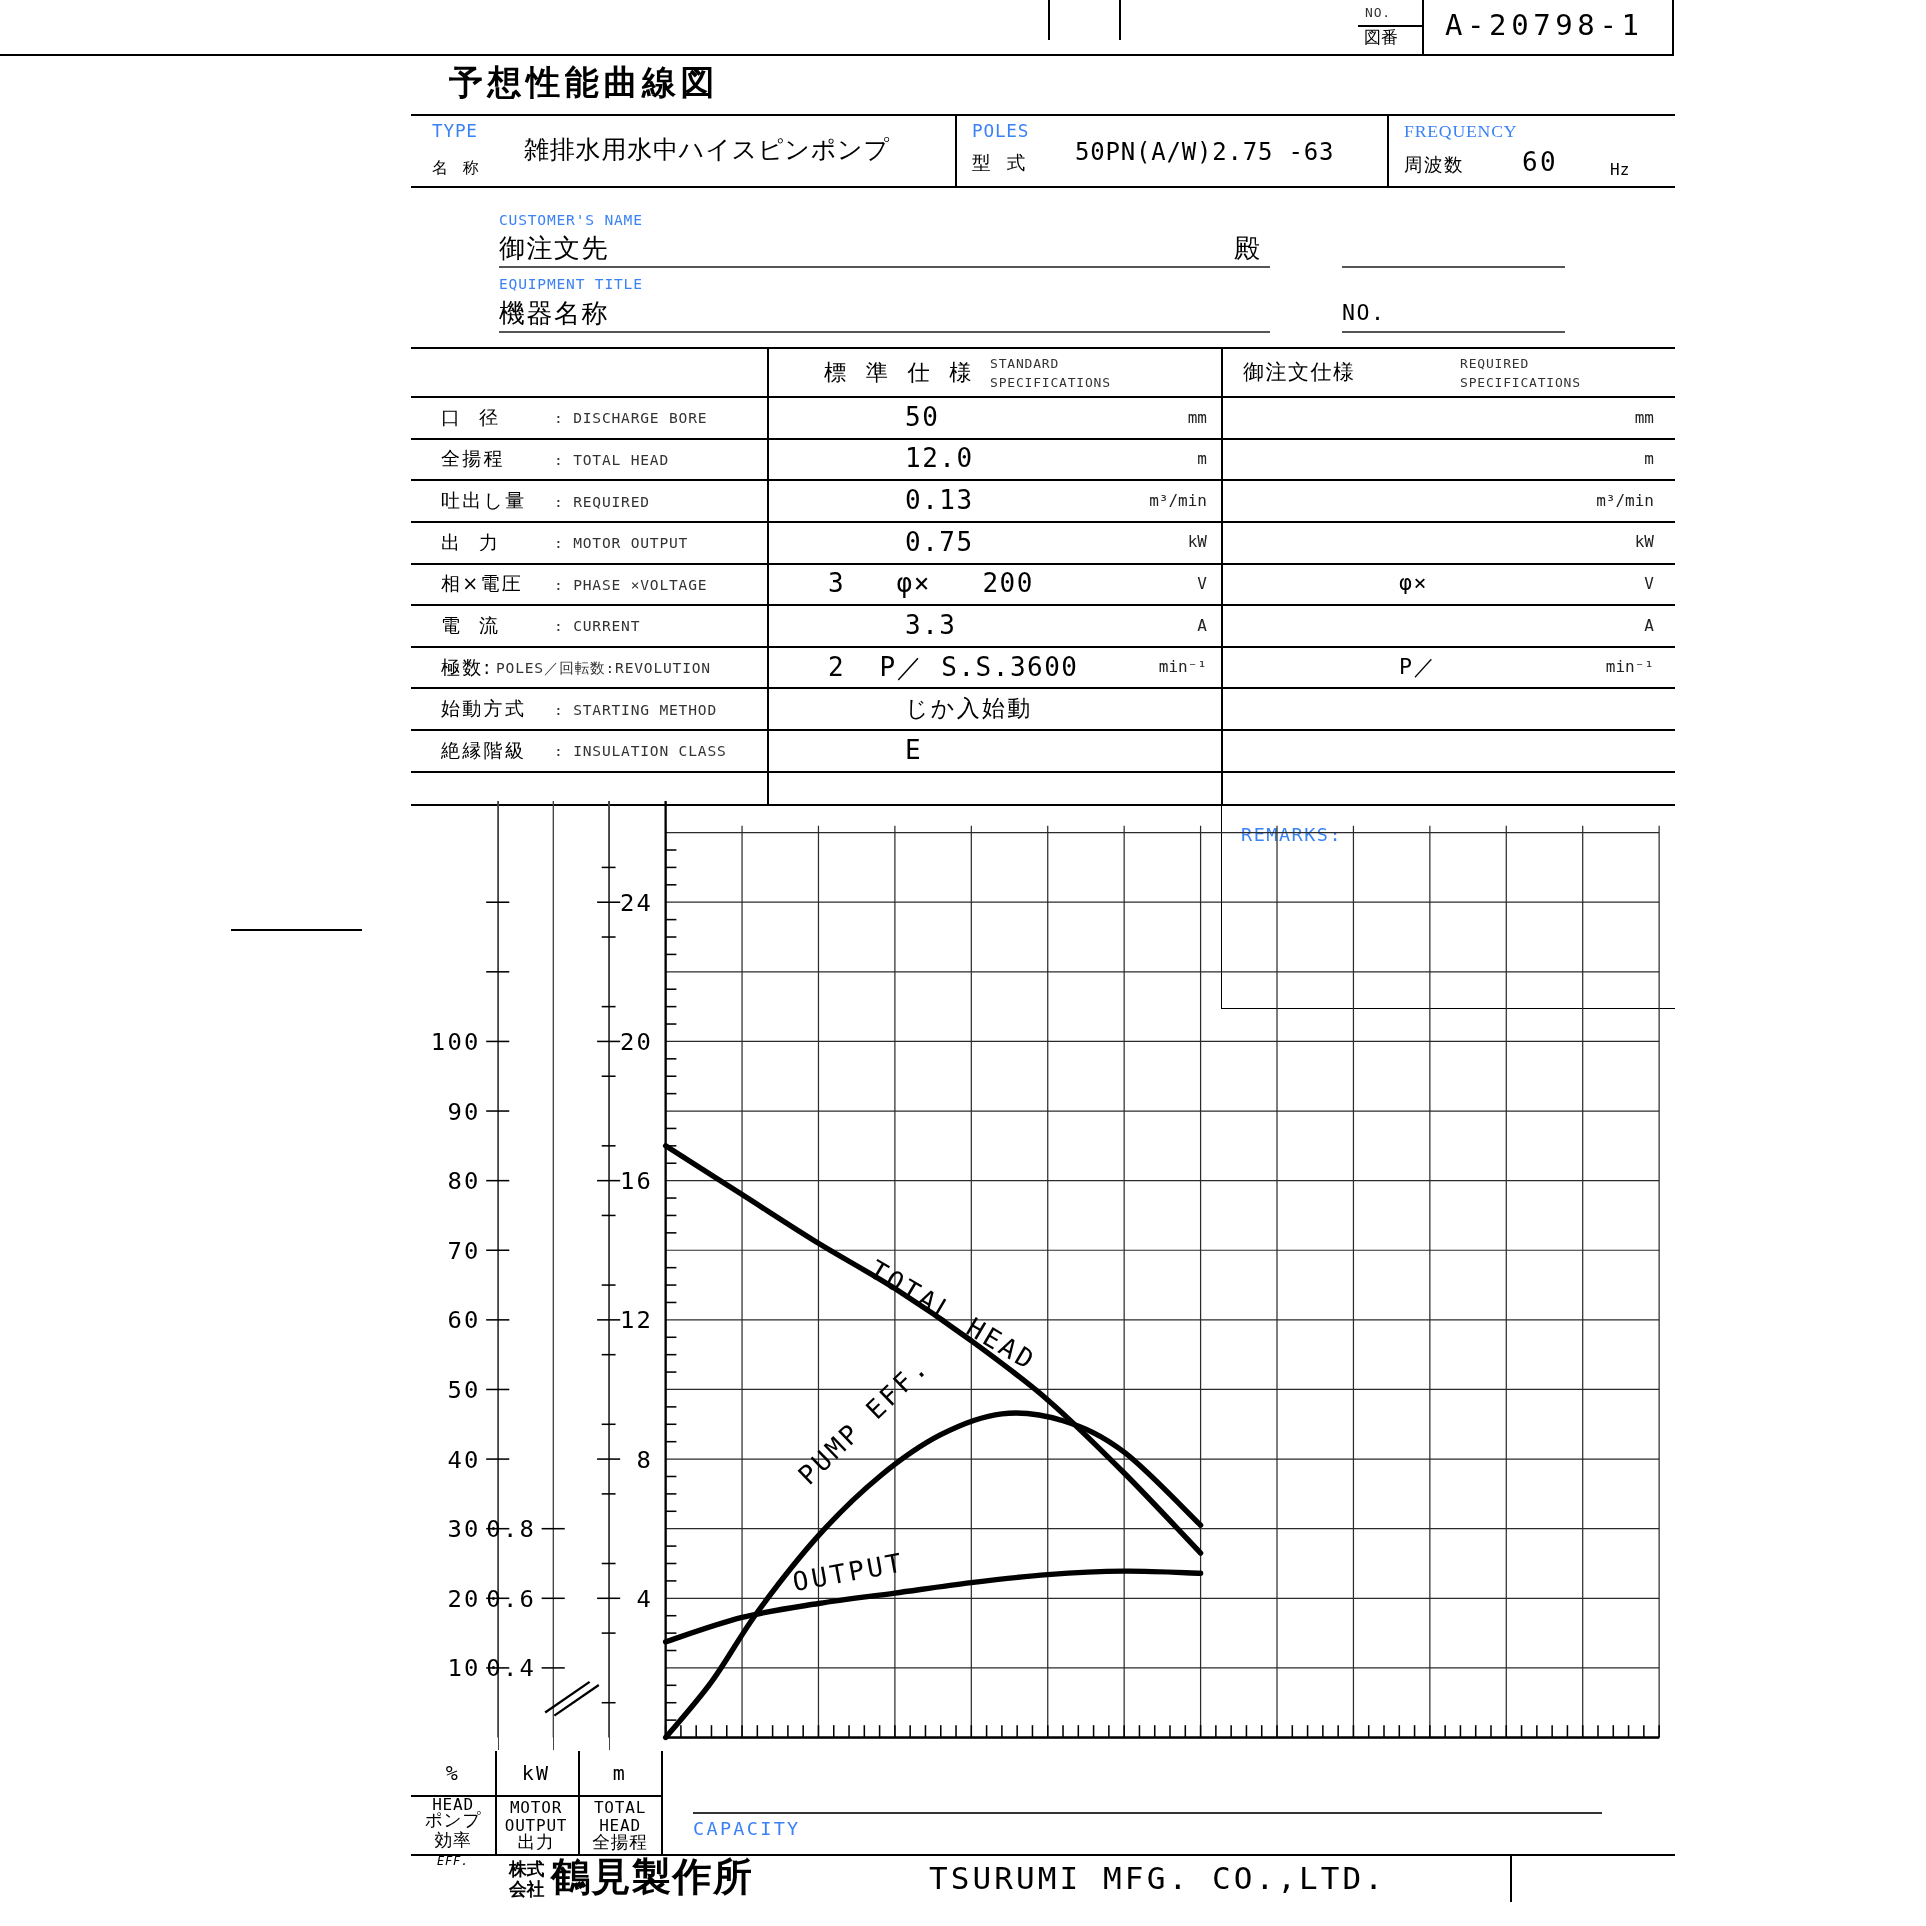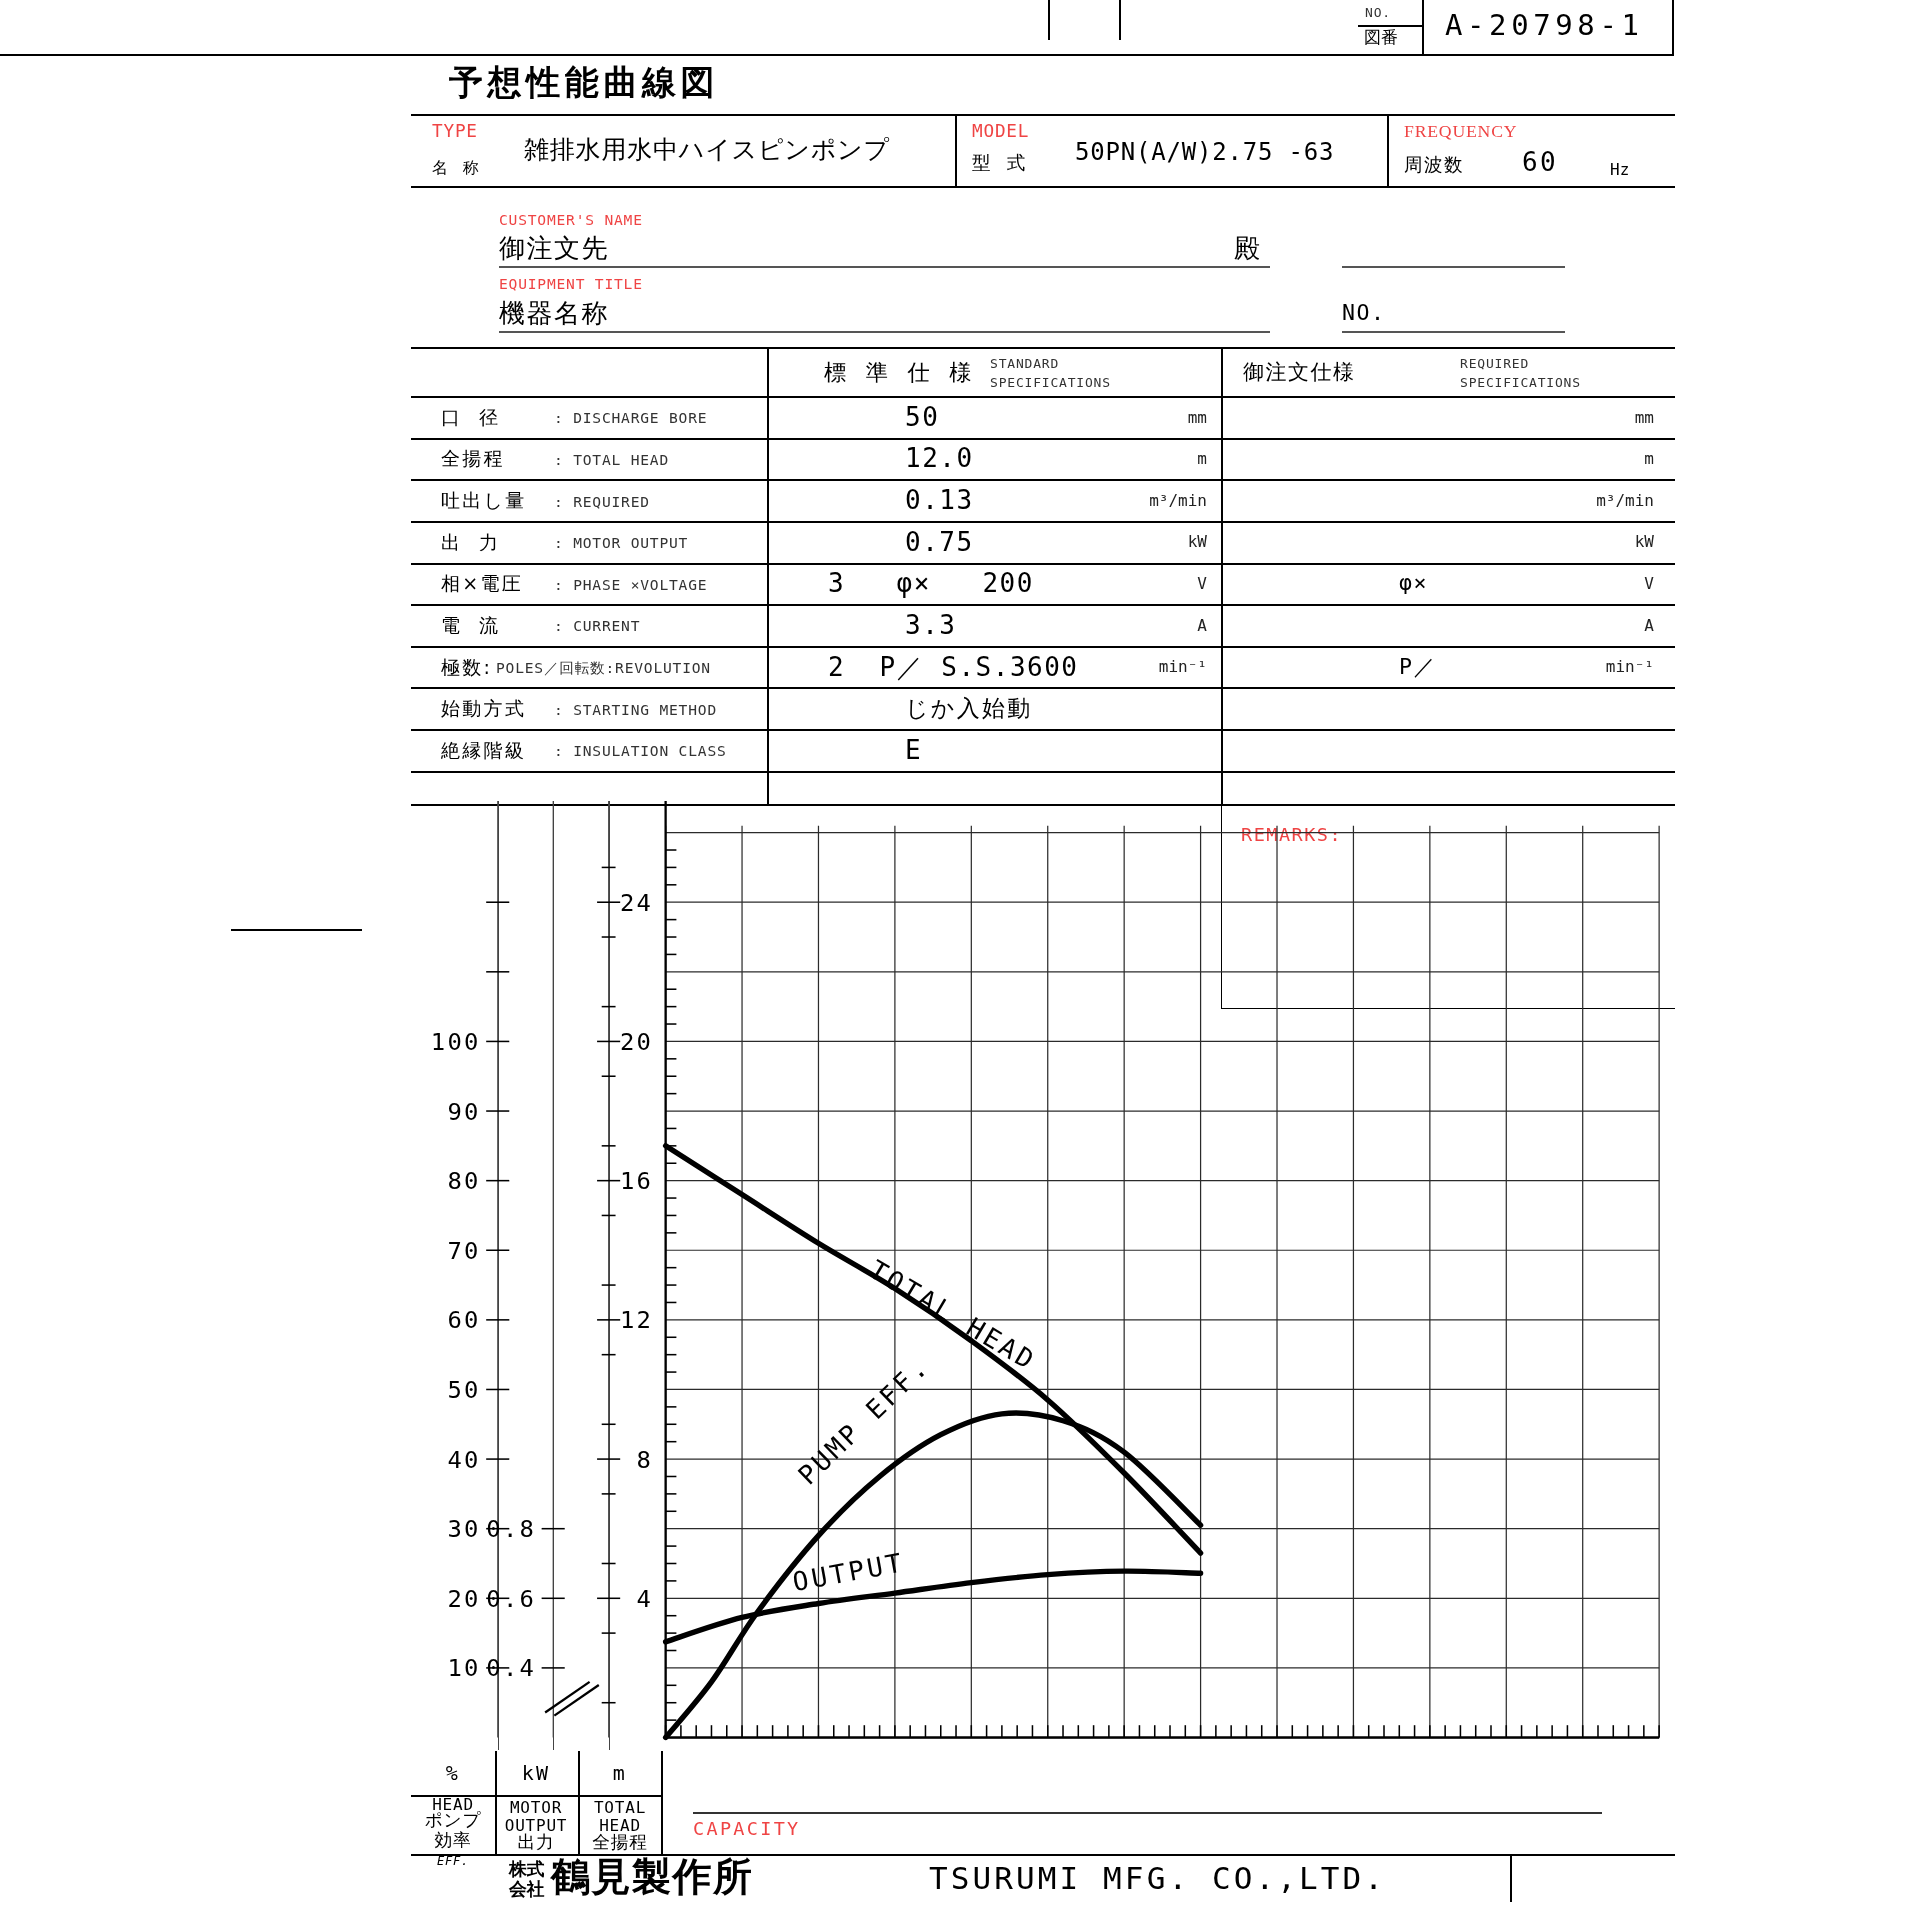--- a/index.html
+++ b/index.html
@@ -10,21 +10,21 @@
   
   .hl{position:absolute;background:#000;height:1.5px;}
   .vl{position:absolute;background:#000;width:1.5px;}
   .vl-thick{width:3.1px;}
   .rule{position:absolute;background:#555;height:2.3px;}
 
   
   .t{position:absolute;white-space:pre;line-height:1;}
   .jp{font-family:"DejaVu Sans",sans-serif;}
   .mono{font-family:"DejaVu Sans Mono",monospace;}
-  .lbl{font-family:"DejaVu Sans Mono",monospace;letter-spacing:0.8px;color:#ef4444;}
+  .lbl{font-family:"DejaVu Sans Mono",monospace;letter-spacing:0.8px;color:#3b82f6;}
 
   .big-title{font-family:"DejaVu Sans Mono",monospace;font-size:35px;letter-spacing:4.6px;}
   .jp-title{font-family:"DejaVu Sans",sans-serif;font-size:34px;letter-spacing:4.6px;font-weight:700;}
 
   .val{font-family:"DejaVu Sans Mono",monospace;font-size:26px;letter-spacing:1.5px;}
   .unit{font-family:"DejaVu Sans Mono",monospace;font-size:16px;color:#222;}
   .spec-jp{font-family:"DejaVu Sans",sans-serif;font-size:19px;letter-spacing:2.3px;}
   .spec-en{font-family:"DejaVu Sans Mono",monospace;font-size:14.6px;letter-spacing:0.8px;color:#333;}
   .tiny{font-family:"DejaVu Sans Mono",monospace;font-size:13px;letter-spacing:0.8px;color:#333;}
 
@@ -59,21 +59,21 @@
   <span class="t jp-title" style="left:449px;top:65px;">予想性能曲線図</span>
 
   <div class="hl" style="left:411px;top:186px;width:1264px;"></div>
   <div class="vl" style="left:955px;top:114px;height:72px;"></div>
   <div class="vl" style="left:1387px;top:114px;height:72px;"></div>
 
   <span class="t lbl" style="left:432px;top:123px;font-size:17.7px;">TYPE</span>
   <span class="t jp" style="left:432px;top:160px;font-size:16px;letter-spacing:1.5px;">名  称</span>
   <span class="t jp" style="left:524px;top:137px;font-size:25px;letter-spacing:0.8px;">雑排水用水中ハイスピンポンプ</span>
 
-  <span class="t lbl" style="left:972px;top:123px;font-size:17.7px;">MODEL</span>
+  <span class="t lbl" style="left:972px;top:123px;font-size:17.7px;">POLES</span>
   <span class="t jp" style="left:972px;top:154px;font-size:18.5px;letter-spacing:1.5px;">型  式</span>
   <span class="t mono" style="left:1075px;top:140px;font-size:24px;letter-spacing:0.8px;">50PN(A/W)2.75 -63</span>
 
   <span class="t lbl" style="left:1404px;top:123px;font-size:17.7px;font-family:Liberation Serif, serif;">FREQUENCY</span>
   <span class="t jp" style="left:1404px;top:156px;font-size:18.5px;letter-spacing:1.5px;">周波数</span>
   <span class="t mono" style="left:1522px;top:149px;font-size:26px;letter-spacing:2.3px;">60</span>
   <span class="t mono" style="left:1610px;top:162px;font-size:16px;">Hz</span>
 
   <div class="hl" style="left:411px;top:347px;width:1264px;"></div>
 

